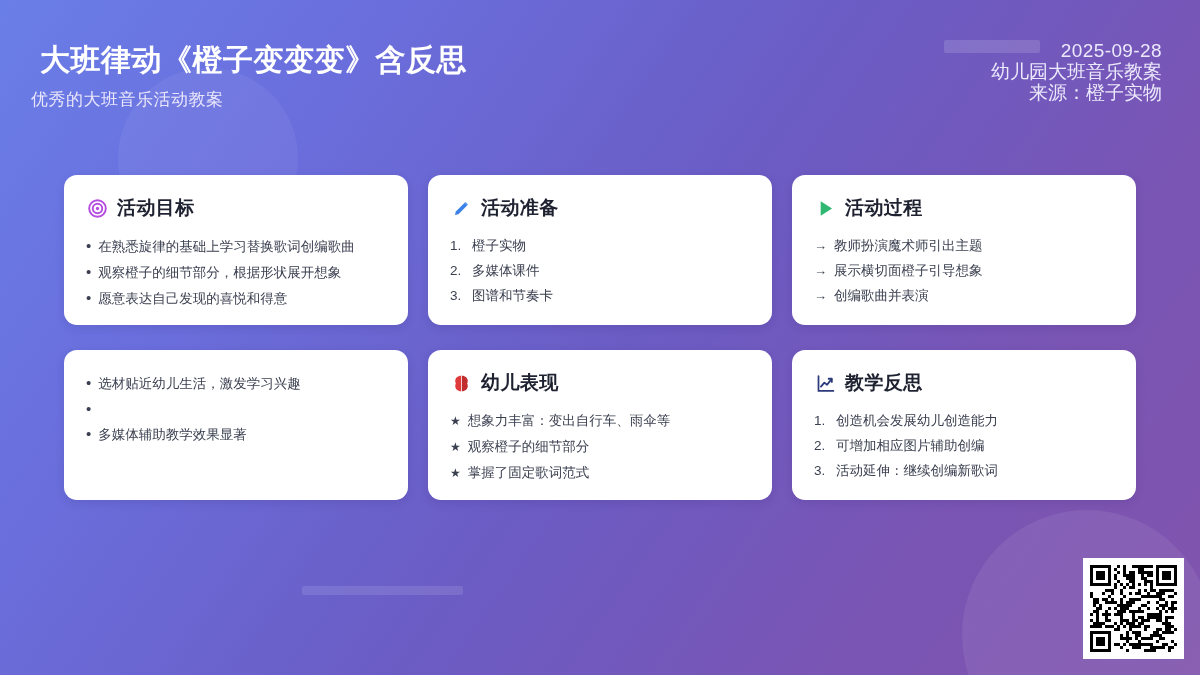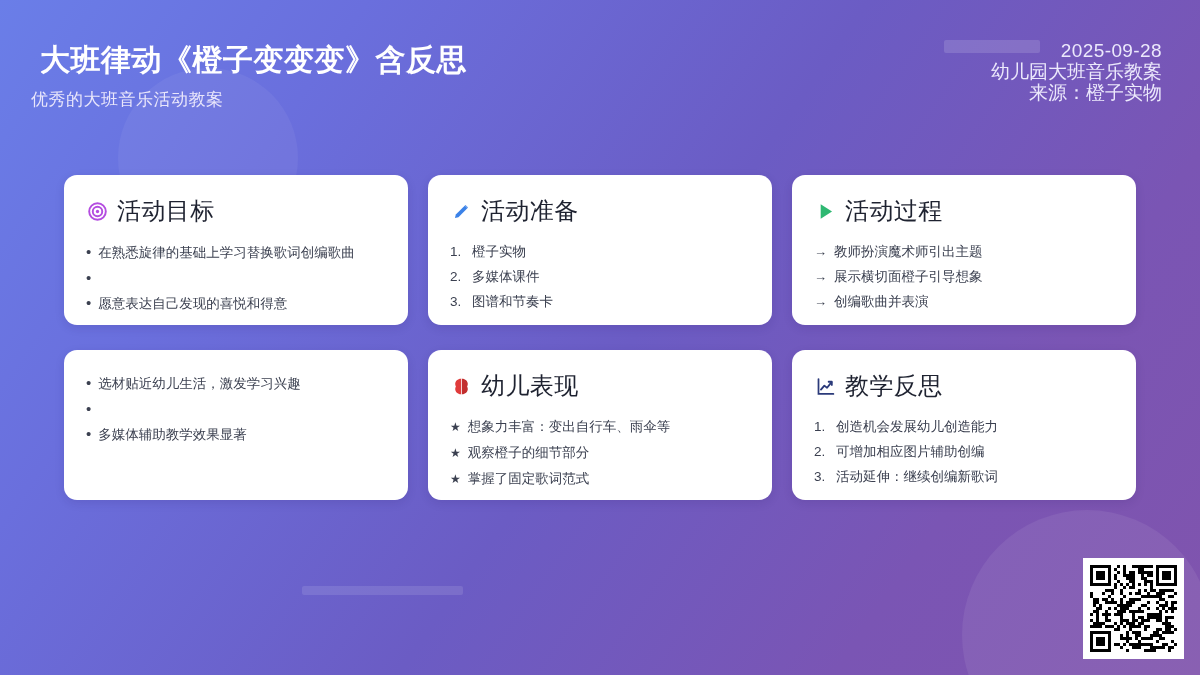--- a/index.html
+++ b/index.html
@@ -84,21 +84,21 @@
     display:flex; align-items:center; gap:9px;
     margin-bottom:12px;
   }
   .card-icon {
     width:22px; height:22px;
     display:flex; align-items:center; justify-content:center;
     flex:0 0 22px;
   }
   .card-icon svg { display:block; }
   .card-title {
-    font-size:24px; font-weight:400; color:#1e2230;
+    font-size:19px; font-weight:700; color:#1e2230;
     letter-spacing:0.4px; white-space:nowrap;
   }
 
   .card-list { list-style:none; }
   .card-list li {
     font-size:13.5px; line-height:25px; color:#3b4050;
     white-space:nowrap; display:flex; gap:7px; align-items:baseline;
   }
   .li-marker { flex:0 0 auto; color:#3b4050; }
   .li-marker.dot { font-size:15px; line-height:25px; }
@@ -147,20 +147,21 @@
           </span>
           <span class="card-title">活动目标</span>
         </div>
         <ul class="card-list">
           <li>
             <span class="li-marker dot">•</span>
             <span class="li-text">在熟悉旋律的基础上学习替换歌词创编歌曲</span>
           </li>
           <li>
             <span class="li-marker dot">•</span>
+            <span class="li-text">观察橙子的细节部分，根据形状展开想象</span>
           </li>
           <li>
             <span class="li-marker dot">•</span>
             <span class="li-text">愿意表达自己发现的喜悦和得意</span>
           </li>
         </ul>
       </div>
       <div class="card">
         <div class="card-head">
           <span class="card-icon">

